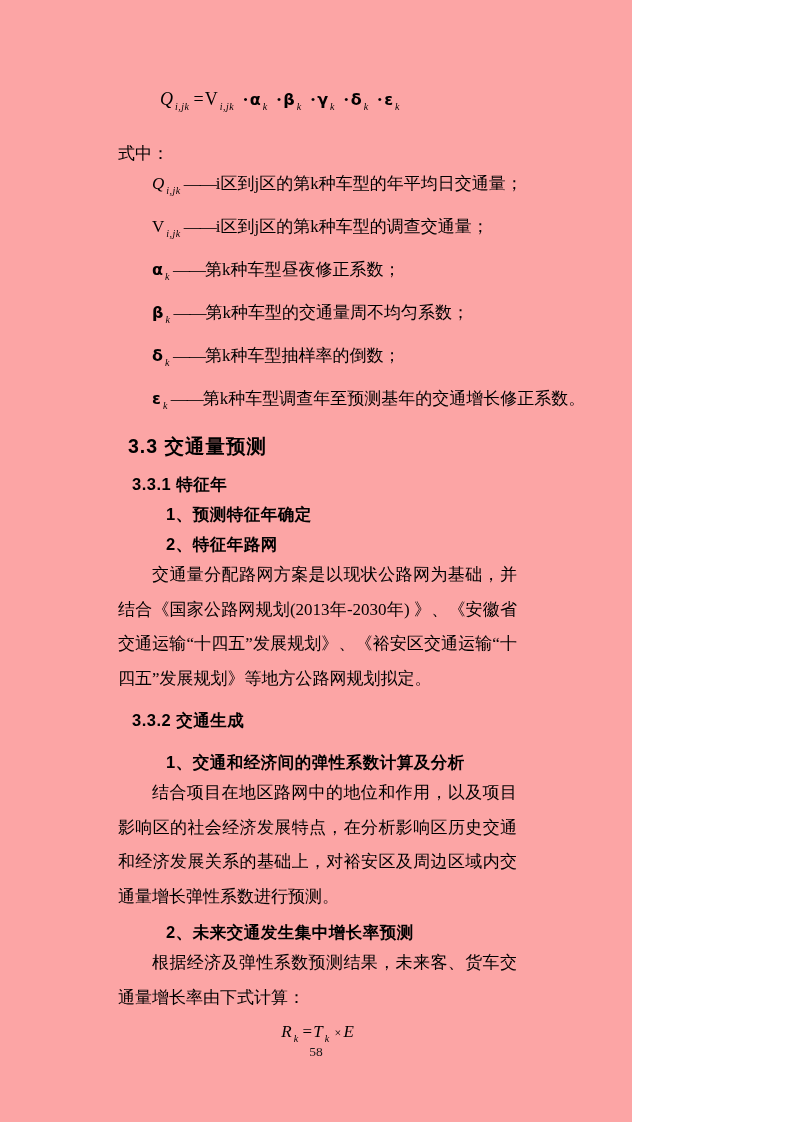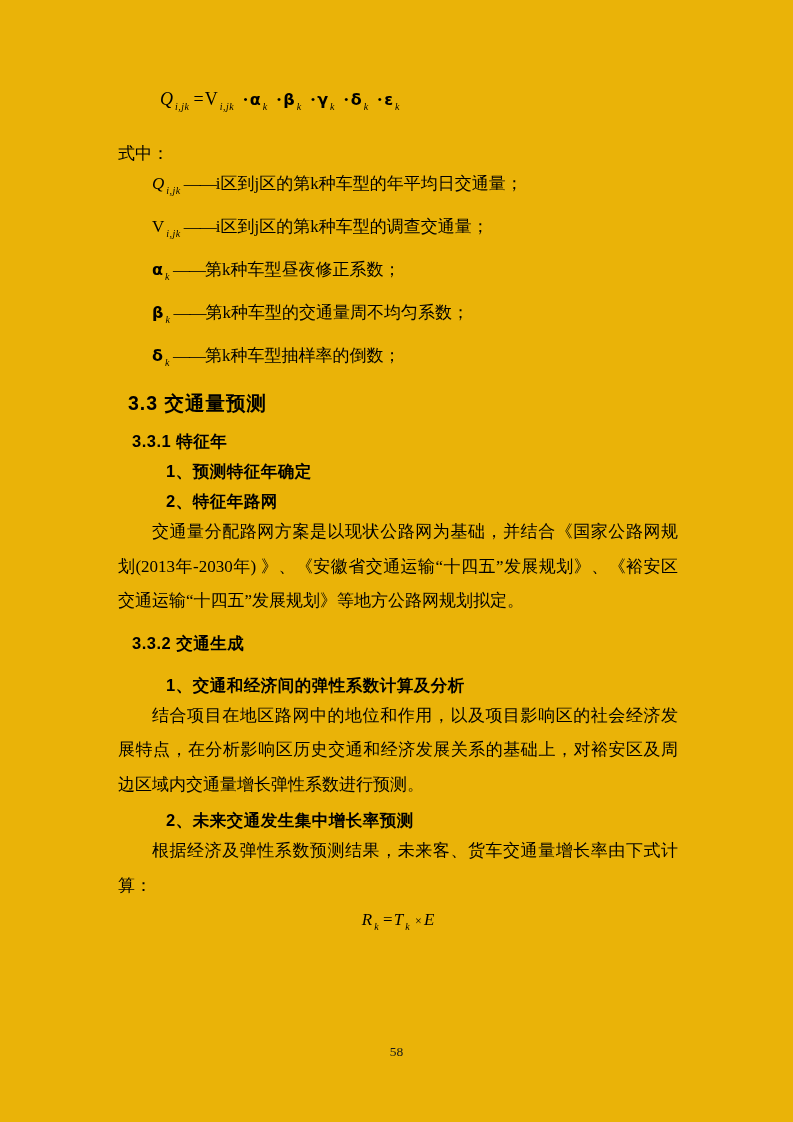--- a/index.html
+++ b/index.html
@@ -2,23 +2,23 @@
 <html><head>
 <meta charset="utf-8">
 <style>
   html, body {
     margin: 0;
     padding: 0;
     background: #ffffff;
   }
   .page {
     position: relative;
-    width: 793px;
+    width: 632px;
     height: 1122px;
-    background: #eab308;
+    background: #fca5a5;
     color: #000000;
     font-family: "Liberation Serif", serif;
     overflow: hidden;
   }
   .content {
     padding: 86px 115px 0 118px;
   }
 
   
   .formula-top {
@@ -144,20 +144,23 @@
       </div>
       <div class="def-row">
         <span class="greek">α</span><span class="sub">k</span><span class="dash">——</span><span>第k种车型昼夜修正系数；</span>
       </div>
       <div class="def-row">
         <span class="greek">β</span><span class="sub">k</span><span class="dash">——</span><span>第k种车型的交通量周不均匀系数；</span>
       </div>
       <div class="def-row">
         <span class="greek">δ</span><span class="sub">k</span><span class="dash">——</span><span>第k种车型抽样率的倒数；</span>
       </div>
+      <div class="def-row">
+        <span class="greek">ε</span><span class="sub">k</span><span class="dash">——</span><span>第k种车型调查年至预测基年的交通增长修正系数。</span>
+      </div>
     </div>
 
     <div class="h-main">3.3 交通量预测</div>
     <div class="h-sub">3.3.1 特征年</div>
     <div class="h-num">1、预测特征年确定</div>
     <div class="h-num">2、特征年路网</div>
     <p class="para tight">交通量分配路网方案是以现状公路网为基础，并结合《国家公路网规划(2013年-2030年) 》、《安徽省交通运输“十四五”发展规划》、《裕安区交通运输“十四五”发展规划》等地方公路网规划拟定。</p>
     <div class="h-sub">3.3.2 交通生成</div>
     <div class="h-num gap-above">1、交通和经济间的弹性系数计算及分析</div>
     <p class="para tight">结合项目在地区路网中的地位和作用，以及项目影响区的社会经济发展特点，在分析影响区历史交通和经济发展关系的基础上，对裕安区及周边区域内交通量增长弹性系数进行预测。</p>

